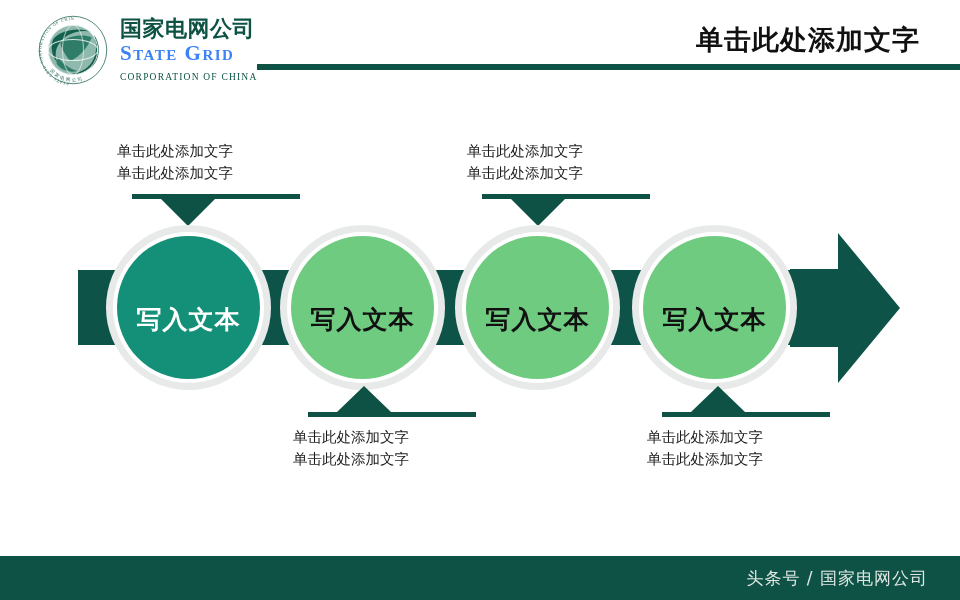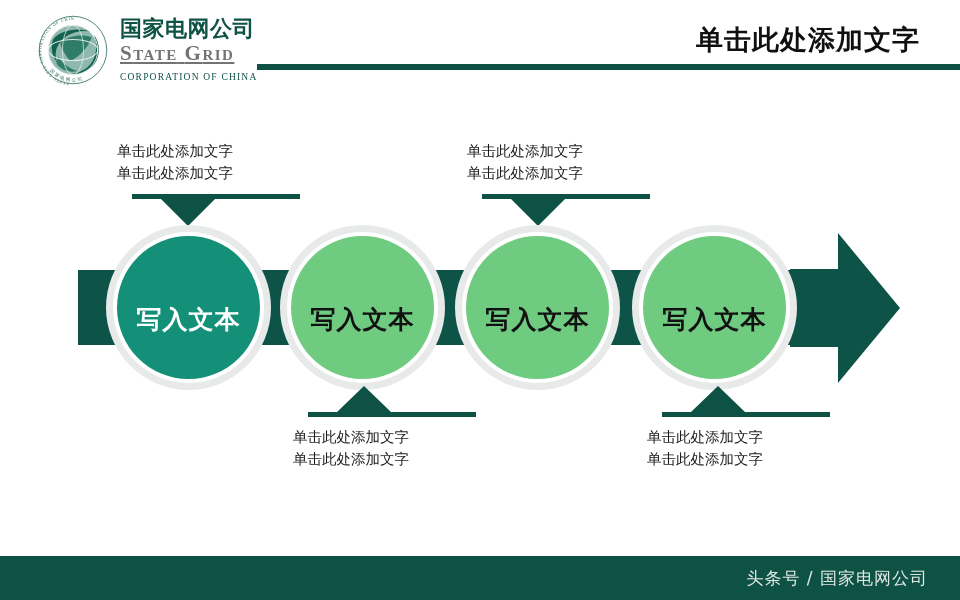--- a/index.html
+++ b/index.html
@@ -51,25 +51,24 @@
   .logo-cn {
     font-size: 22px;
     font-weight: bold;
     color: #0d5244;
     letter-spacing: 0.5px;
     font-family: "DejaVu Sans", "Liberation Sans", sans-serif;
   }
   .logo-en {
     font-size: 21px;
     font-weight: bold;
-    color: #737373;
+    color: #3b82f6;
     letter-spacing: 1.5px;
     margin-top: 3px;
     font-family: "Liberation Serif", "DejaVu Serif", serif;
-    text-decoration: underline;
   }
   .logo-en .small-caps { font-size: 15px; }
   .logo-sub {
     font-size: 9.5px;
     color: #0d5244;
     letter-spacing: 1.2px;
     margin-top: 9px;
     font-family: "Liberation Serif", "DejaVu Serif", serif;
   }
 

